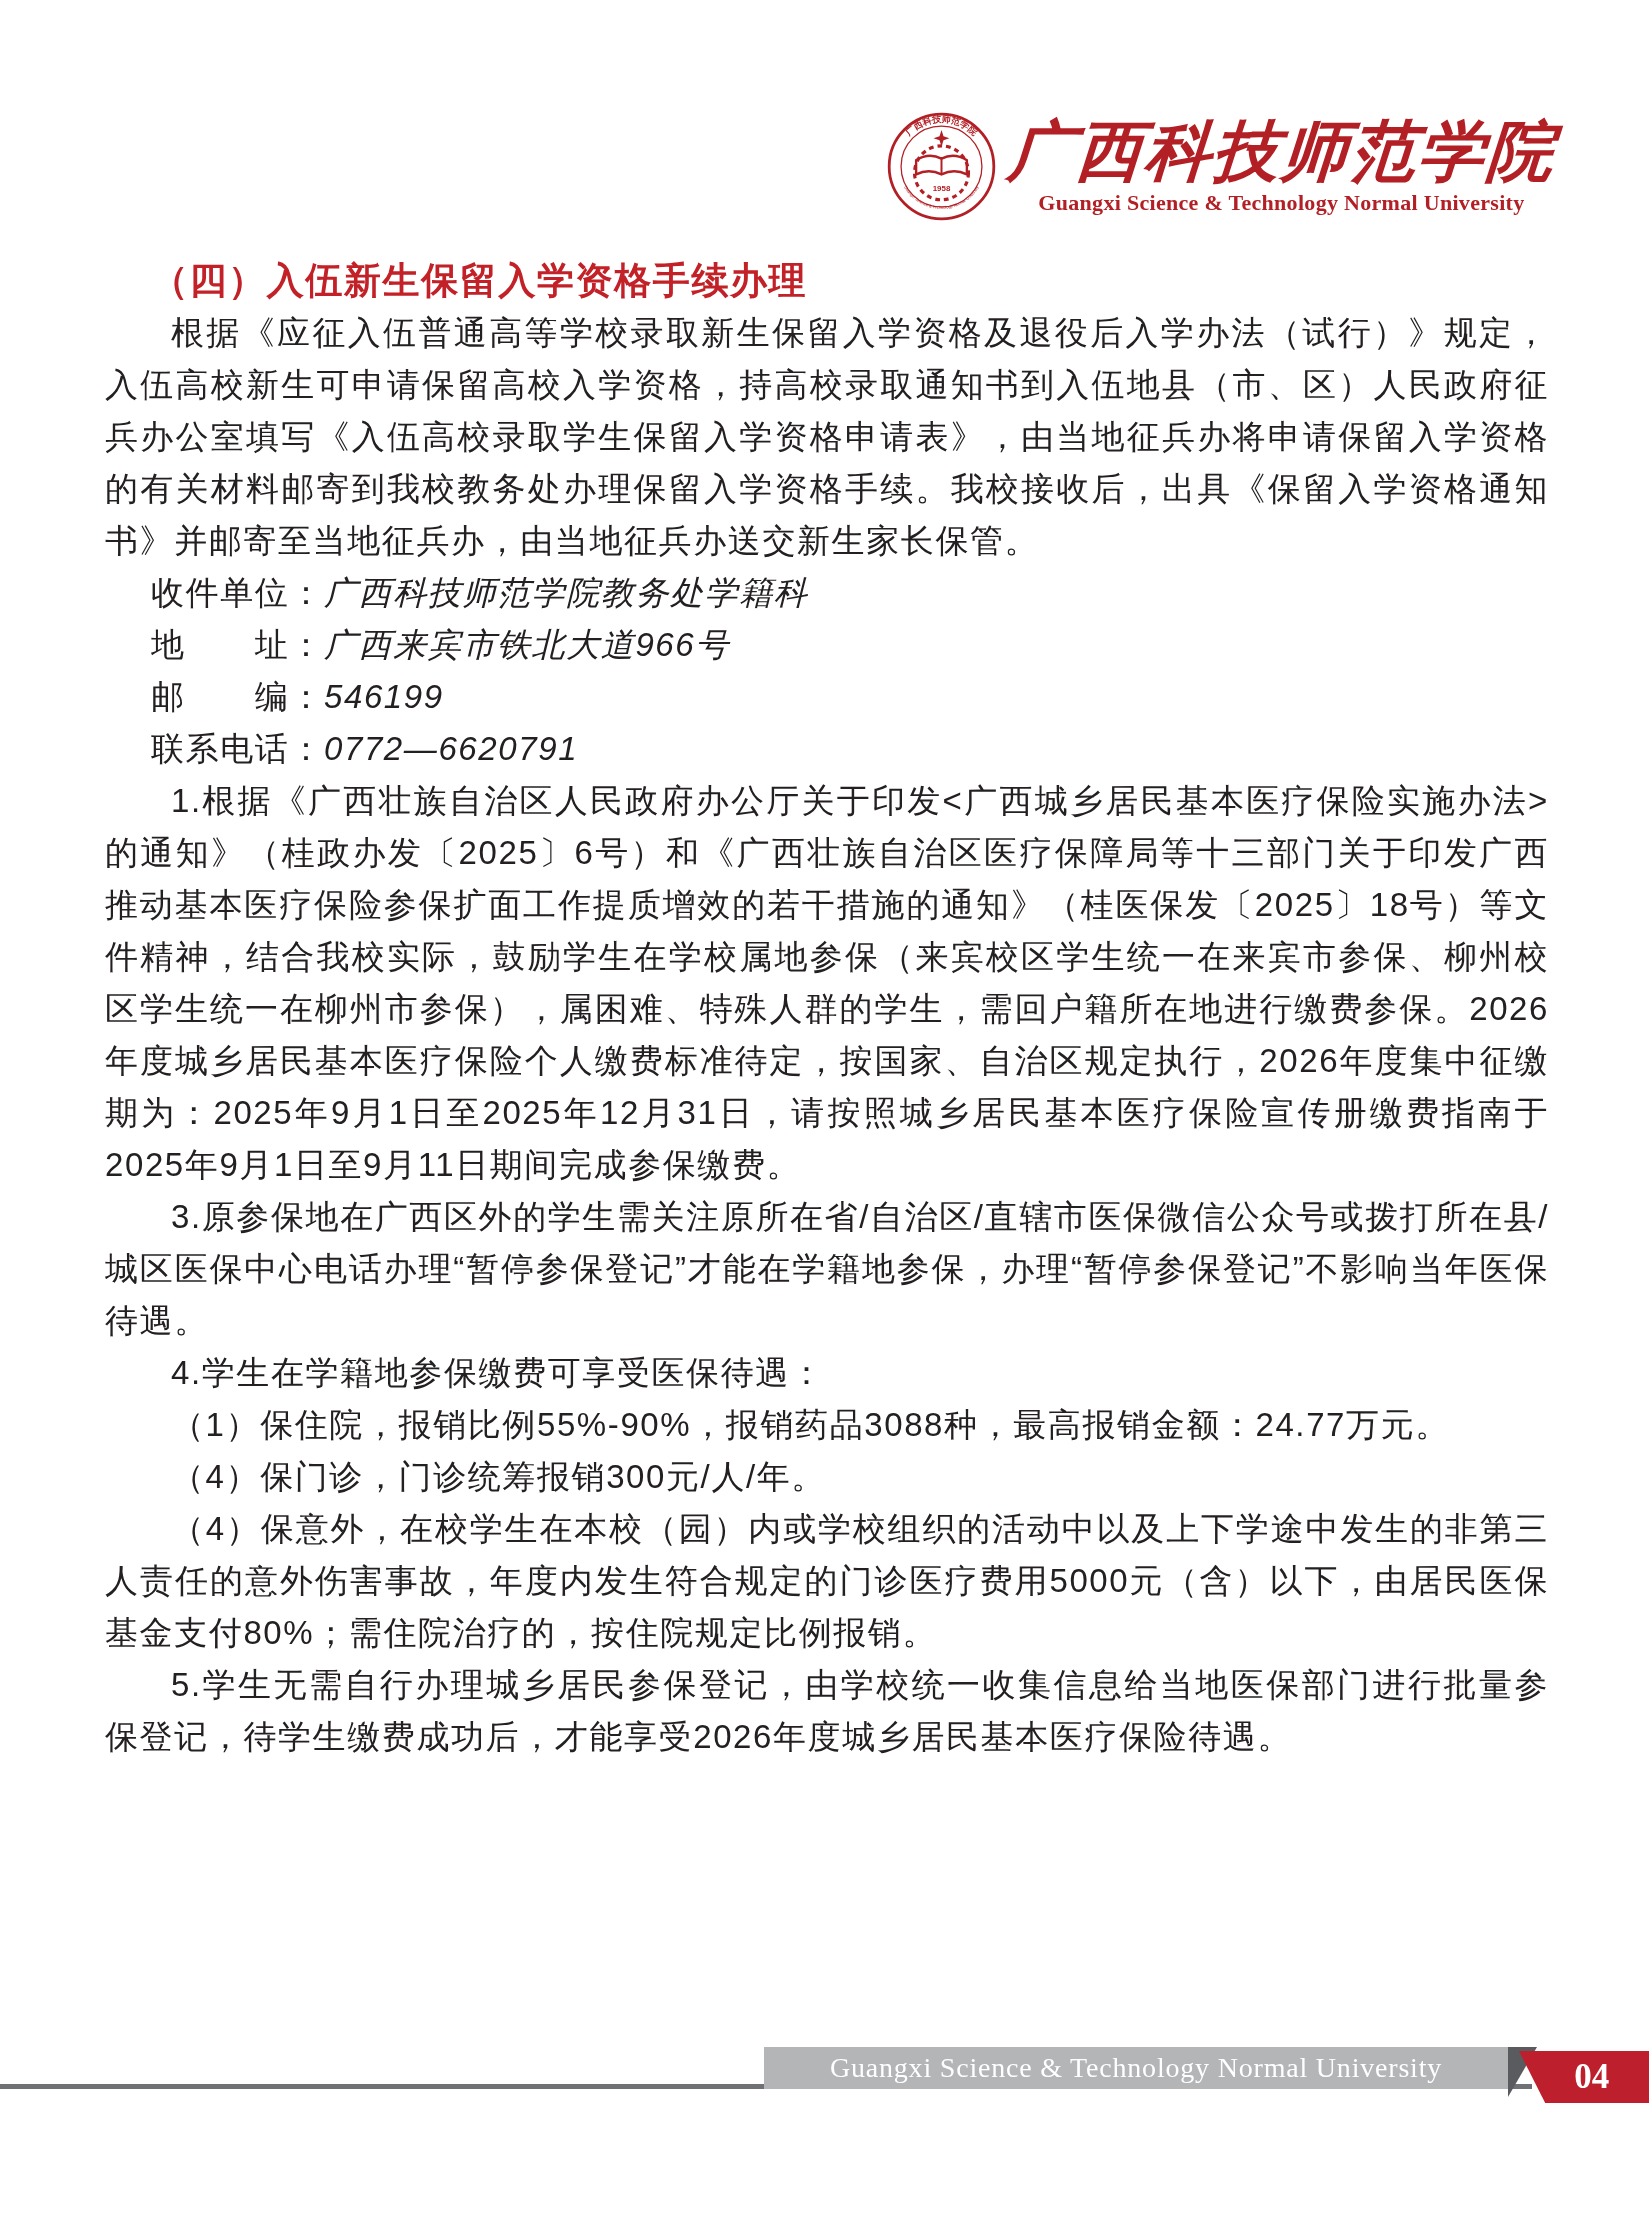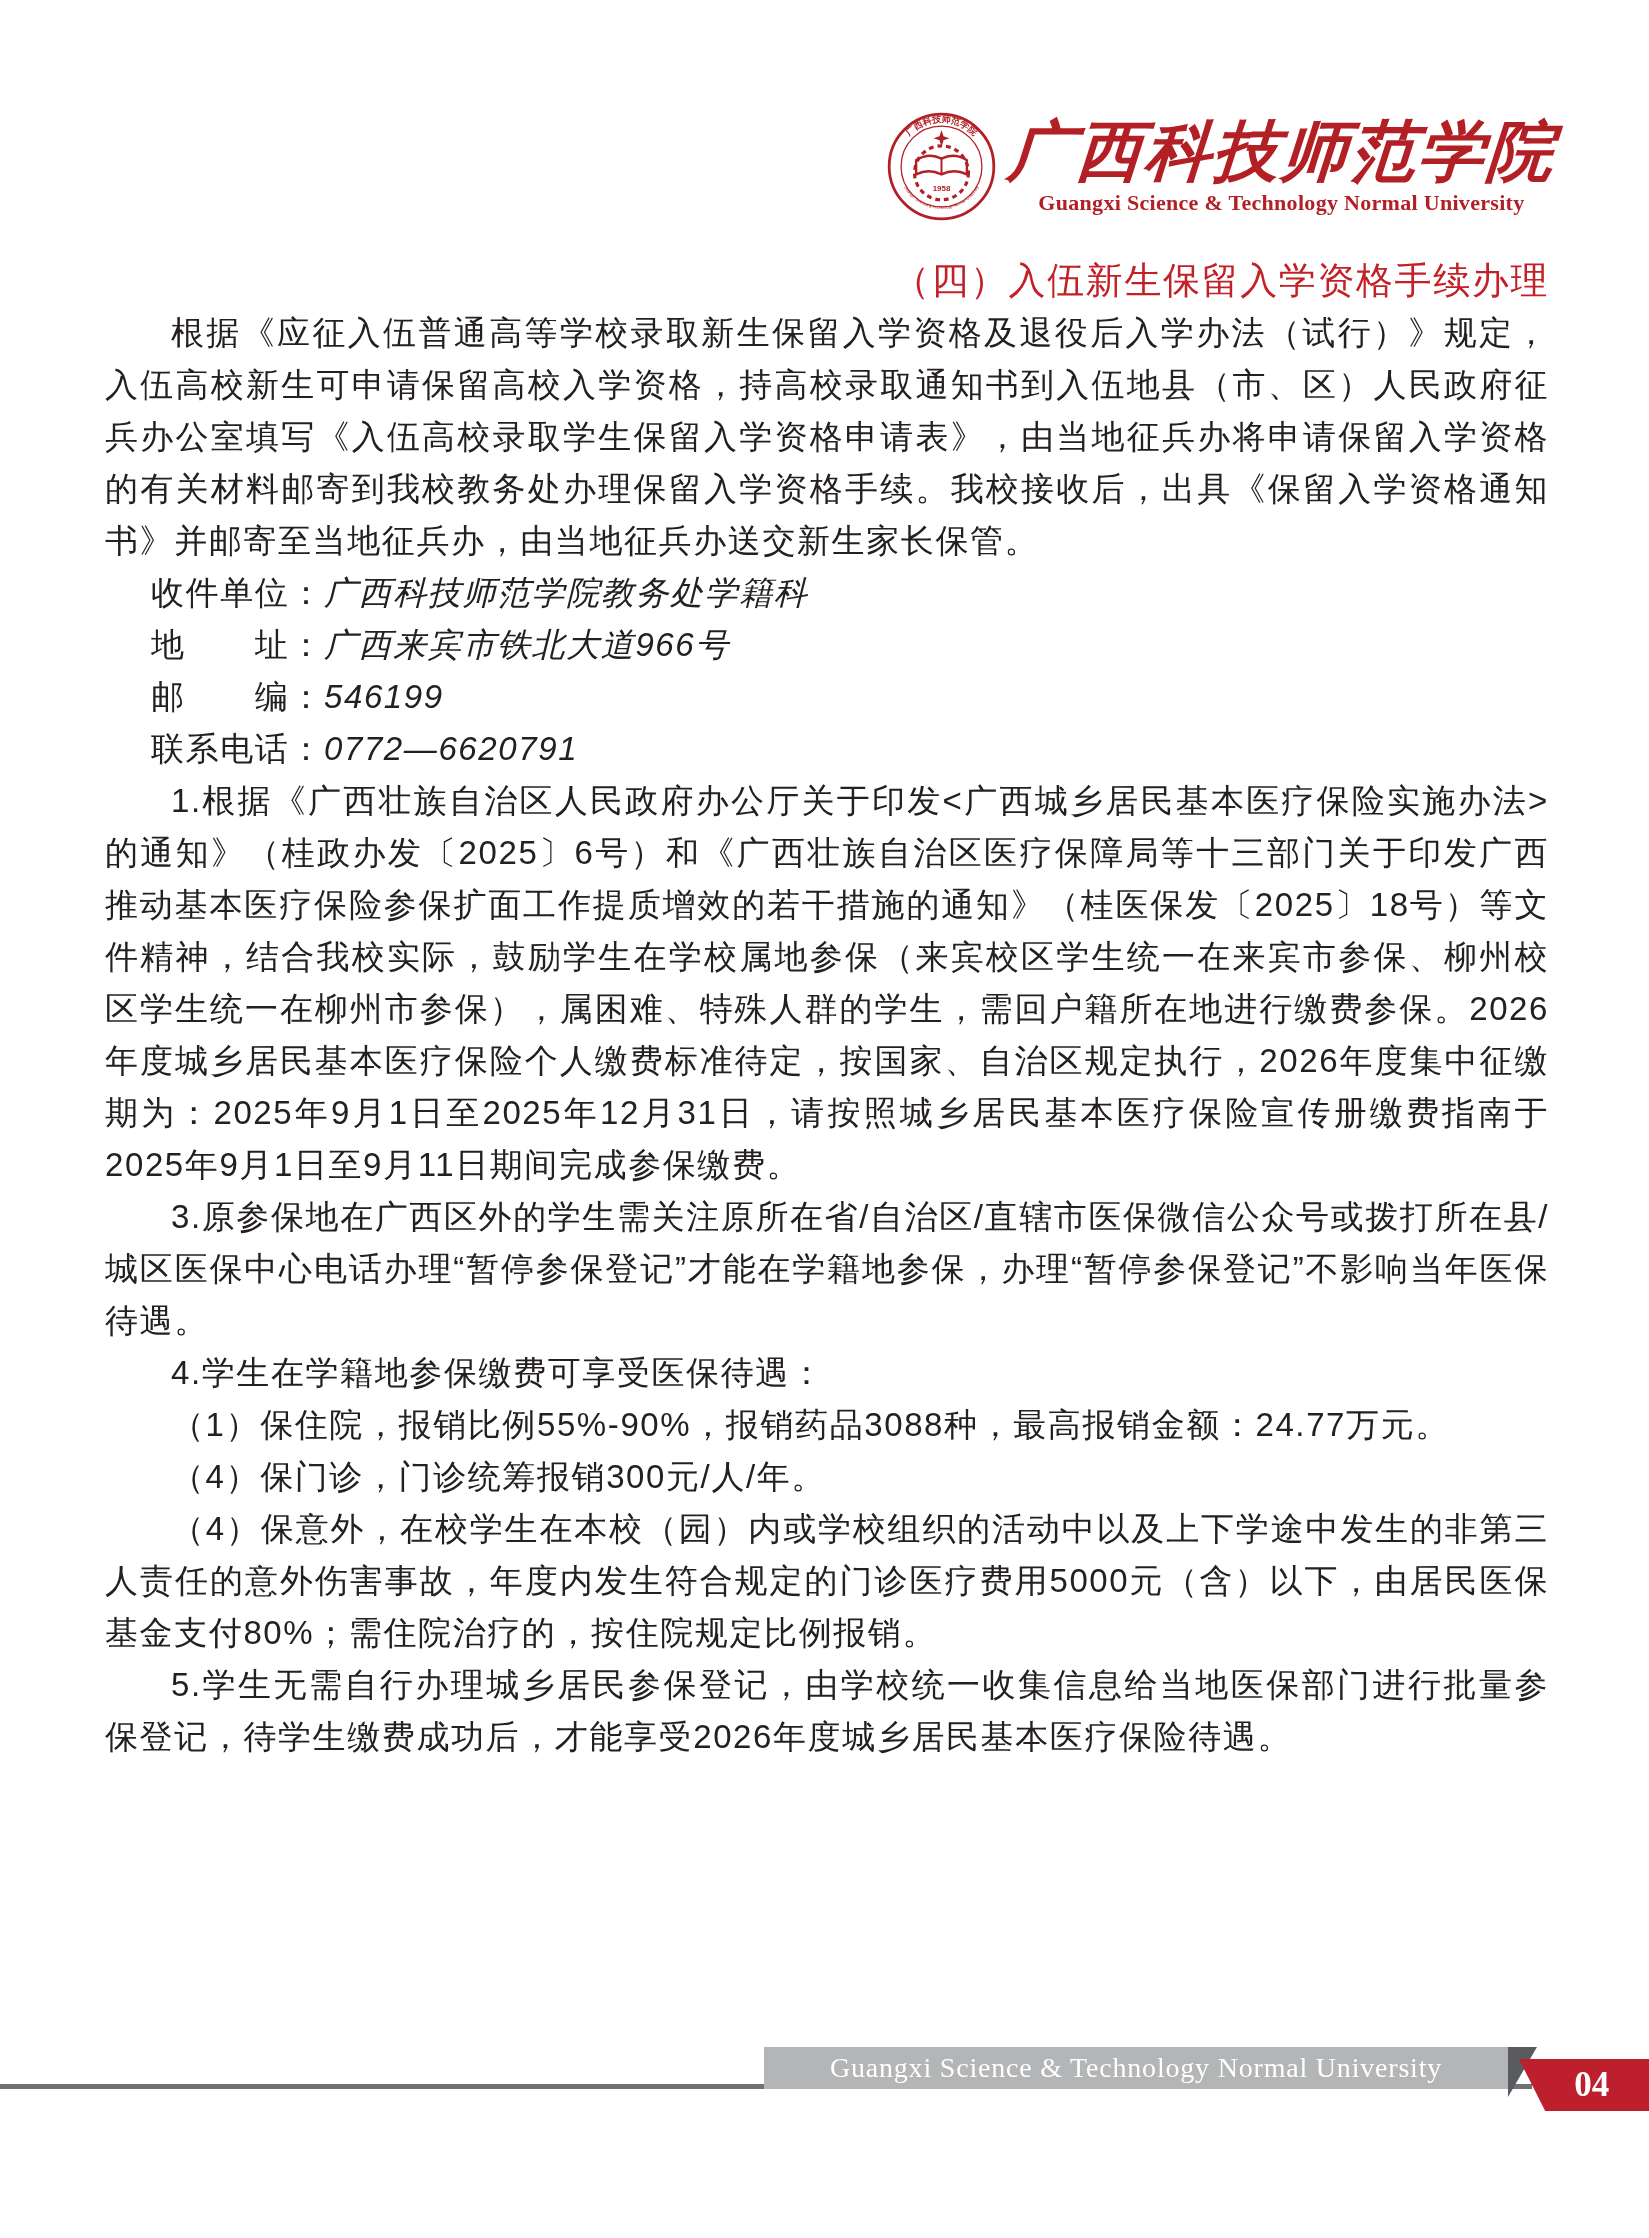--- a/index.html
+++ b/index.html
@@ -11,39 +11,39 @@
   .seal { width:111px; height:111px; flex:0 0 auto; }
   .brand { display:flex; flex-direction:column; align-items:center; }
   .brand-cn { font-family:"Liberation Serif", serif; font-style:italic; font-weight:bold;
               font-size:66px; line-height:1.05; color:#b21f24; letter-spacing:2.4px;
               transform:skewX(-4deg); white-space:nowrap; }
   .brand-en { font-family:"Liberation Serif", serif; font-weight:bold; font-size:22px;
               color:#b21f24; margin-top:3.2px; letter-spacing:0.3px; white-space:nowrap; }
 
   
   .content { position:absolute; top:255px; left:105px; width:1444px; color:#242021; }
-  .sec-heading { font-size:37px; line-height:52px; font-weight:normal; color:#c22128;
-                 padding-left:46px; margin:0; letter-spacing:1.6px;text-align:right; }
+  .sec-heading { font-size:37px; line-height:52px; font-weight:bold; color:#c22128;
+                 padding-left:46px; margin:0; letter-spacing:1.6px; }
   p.body { font-size:33px; line-height:52px; letter-spacing:1.6px; text-align:justify;
            text-indent:2em; margin:0; }
   .contact-line { font-size:33px; line-height:52px; letter-spacing:1.6px; padding-left:46px;
                   white-space:nowrap; }
   .contact-label { display:inline; }
   .contact-value { display:inline;font-style:italic; }
 
   
   .footer { position:absolute; top:2047px; left:0; width:1650px; height:56px; }
   .footer-underline { position:absolute; top:37px; left:0; width:1532px; height:4.8px; background:#707174; }
   .footer-bar { position:absolute; top:0; left:764px; width:744px; height:42px; background:#b3b5b7;
                 display:flex; align-items:center; justify-content:center; }
   .footer-bar-text { font-family:"Liberation Serif", serif; font-size:28px; color:#ffffff;
                      letter-spacing:0.8px; white-space:nowrap; }
   .footer-fold { position:absolute; top:0; left:1508px; width:0; height:0;
                  border-top:50px solid #5a5b5e; border-right:29px solid transparent; }
-  .footer-page-tab { position:absolute; top:12px; left:1519px; width:131px; height:52px; background:#be1f2d;
+  .footer-page-tab { position:absolute; top:4px; left:1519px; width:131px; height:52px; background:#be1f2d;
                      clip-path:polygon(0 0, 100% 0, 100% 100%, 20% 100%);
                      display:flex; align-items:center; justify-content:center; padding-left:14.5px; }
   .footer-page-num { font-family:"Liberation Serif", serif; font-weight:bold; font-size:35px; color:#ffffff; }
 </style>
 </head>
 <body>
 
 <div class="header">
   <svg class="seal" viewBox="0 0 140 140">
     <circle cx="70" cy="70" r="66" fill="none" stroke="#b21f24" stroke-width="3.5"></circle>

